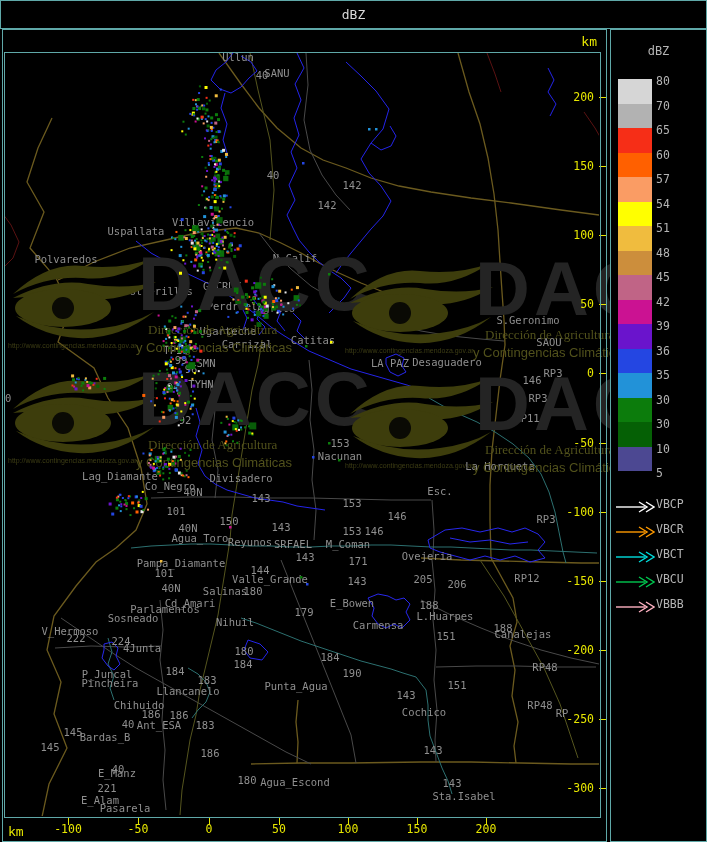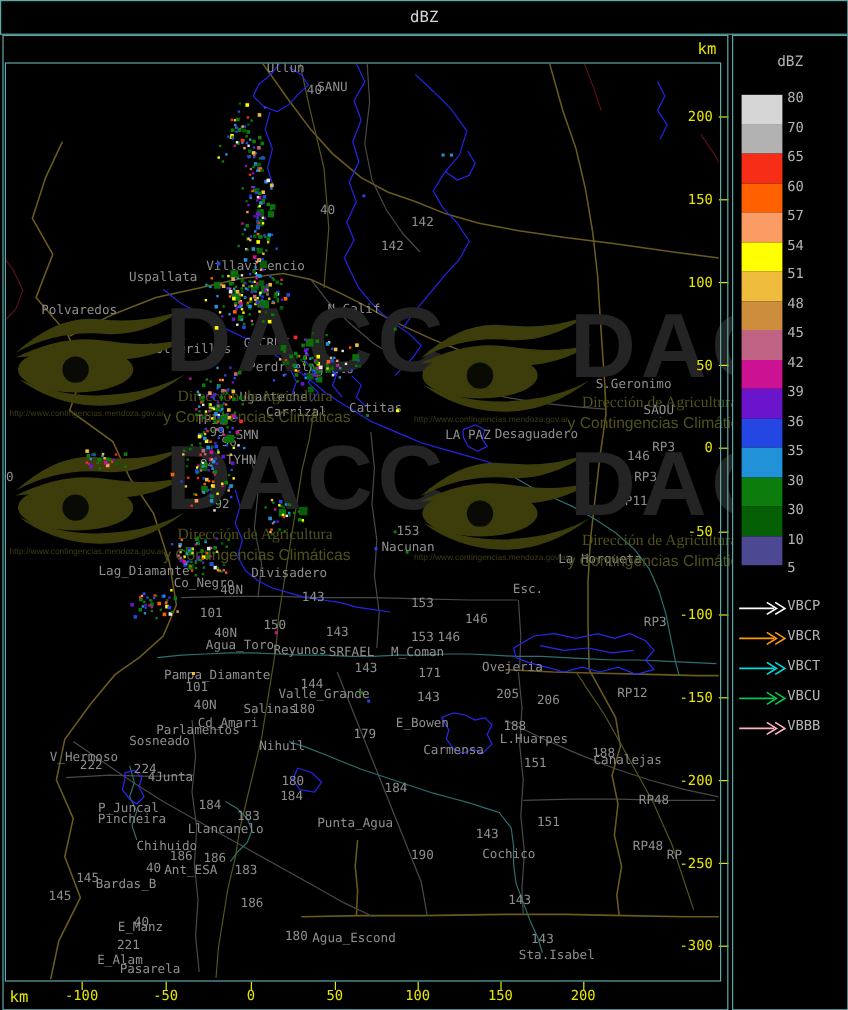--- a/index.html
+++ b/index.html
@@ -206,21 +206,21 @@
         <div class="lbl" style="left: 101px; top: 679px;">Bardas_B</div>
         <div class="lbl" style="left: 206px; top: 695px;">186</div>
         <div class="lbl" style="left: 114px; top: 711px;">40</div>
         <div class="lbl" style="left: 113px; top: 715px;">E_Manz</div>
         <div class="lbl" style="left: 103px; top: 730px;">221</div>
         <div class="lbl" style="left: 96px; top: 742px;">E_Alam</div>
         <div class="lbl" style="left: 121px; top: 750px;">Pasarela</div>
         <div class="lbl" style="left: 243px; top: 722px;">180</div>
         <div class="lbl" style="left: 291px; top: 724px;">Agua_Escond</div>
         <div class="lbl" style="left: 292px; top: 628px;">Punta_Agua</div>
-        <div class="lbl" style="left: 348px; top: 615px; margin-top: 40px;">190</div>
+        <div class="lbl" style="left: 348px; top: 615px;">190</div>
         <div class="lbl" style="left: 326px; top: 599px;">184</div>
         <div class="lbl" style="left: 420px; top: 654px;">Cochico</div>
         <div class="lbl" style="left: 402px; top: 637px;">143</div>
         <div class="lbl" style="left: 442px; top: 578px;">151</div>
         <div class="lbl" style="left: 453px; top: 627px;">151</div>
         <div class="lbl" style="left: 425px; top: 547px;">188</div>
         <div class="lbl" style="left: 441px; top: 558px;">L.Huarpes</div>
         <div class="lbl" style="left: 499px; top: 570px;">188</div>
         <div class="lbl" style="left: 519px; top: 576px;">Canalejas</div>
         <div class="lbl" style="left: 541px; top: 609px;">RP48</div>

